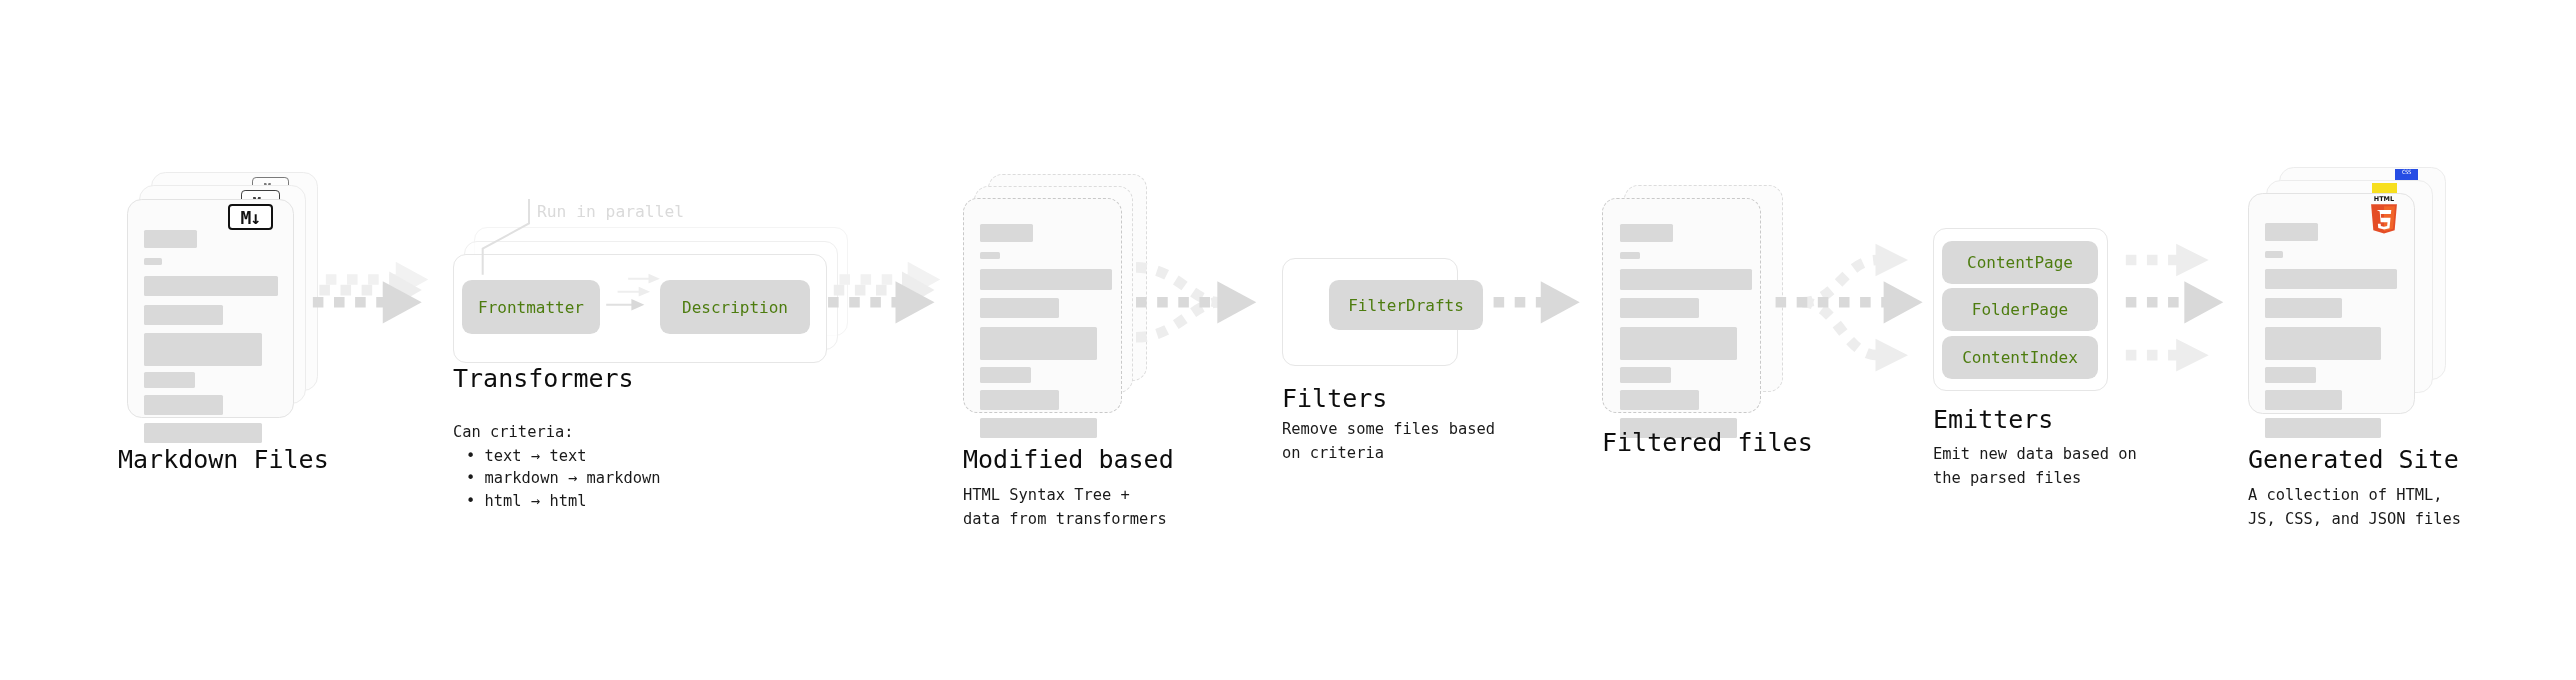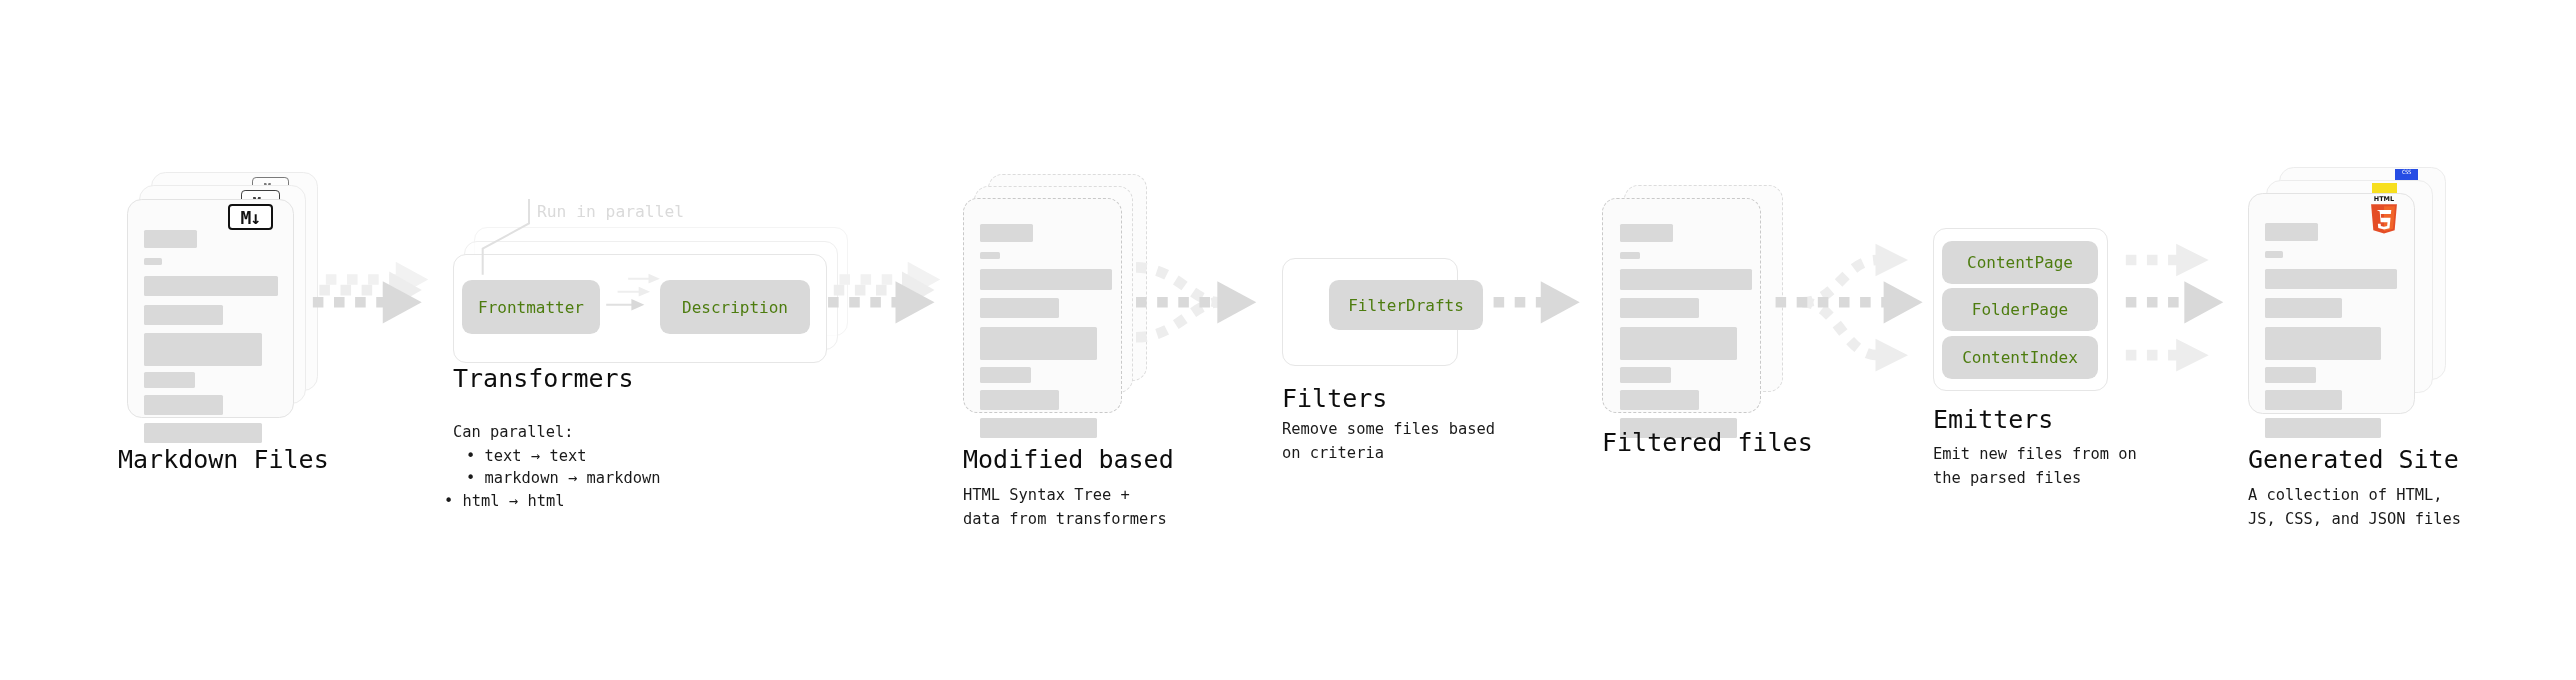--- a/index.html
+++ b/index.html
@@ -132,24 +132,24 @@
     <div class="pill g1" style="left:655px;top:268px;width:146px;height:57px;"></div>
 
     <div class="panel" style="left:453px;top:254px;width:374px;height:109px;"></div>
 
     <div class="pill" style="left:462px;top:280px;width:138px;height:54px;">Frontmatter</div>
     <div class="pill" style="left:660px;top:280px;width:150px;height:54px;">Description</div>
 
     <div class="note" style="left:537px;top:202px;">Run in parallel</div>
 
     <div class="title" style="left:453px;top:364px;">Transformers</div>
-    <div class="sub" style="left:453px;top:421px;">Can parallel:</div>
+    <div class="sub" style="left:453px;top:421px;">Can criteria:</div>
     <div class="sub" style="left:466px;top:445px;">• text → text</div>
     <div class="sub" style="left:466px;top:467px;">• markdown → markdown</div>
-    <div class="sub" style="left:444px;top:490px;">• html → html</div>
+    <div class="sub" style="left:466px;top:490px;">• html → html</div>
   </div>
 
   <div>
     <div class="card dashed ghost abs" style="left:988px;top:174px;width:159px;height:207px;"></div>
     <div class="card dashed ghost abs" style="left:974px;top:186px;width:159px;height:207px;"></div>
     <div class="card dashed abs" style="left:963px;top:198px;width:159px;height:215px;"></div>
 
     <div class="bar" style="left:980px;top:224px;width:53px;height:18px;"></div>
     <div class="bar" style="left:980px;top:252px;width:19.5px;height:7.3px;"></div>
     <div class="bar" style="left:980px;top:269px;width:132px;height:21px;"></div>
@@ -189,21 +189,21 @@
     <div class="title" style="left:1602px;top:428px;text-align:right;">Filtered files</div>
   </div>
 
   <div>
     <div class="panel" style="left:1933px;top:228px;width:175px;height:163px;"></div>
     <div class="pill" style="left:1942px;top:241px;width:156px;height:43px;">ContentPage</div>
     <div class="pill" style="left:1942px;top:288px;width:156px;height:43px;">FolderPage</div>
     <div class="pill" style="left:1942px;top:336px;width:156px;height:43px;">ContentIndex</div>
 
     <div class="title" style="left:1933px;top:405px;">Emitters</div>
-    <div class="sub" style="left:1933px;top:443px;">Emit new files from on
+    <div class="sub" style="left:1933px;top:443px;">Emit new data based on
 the parsed files</div>
   </div>
 
   <div>
     <div class="card ghost abs" style="left:2279px;top:167px;width:167px;height:213px;"></div>
     <div class="css-badge" style="left:2395px;top:176px;width:23px;height:4.1px;">
       <span class="cssmark">CSS</span>
     </div>
 
     <div class="card ghost abs" style="left:2266px;top:180px;width:167px;height:213px;"></div>

